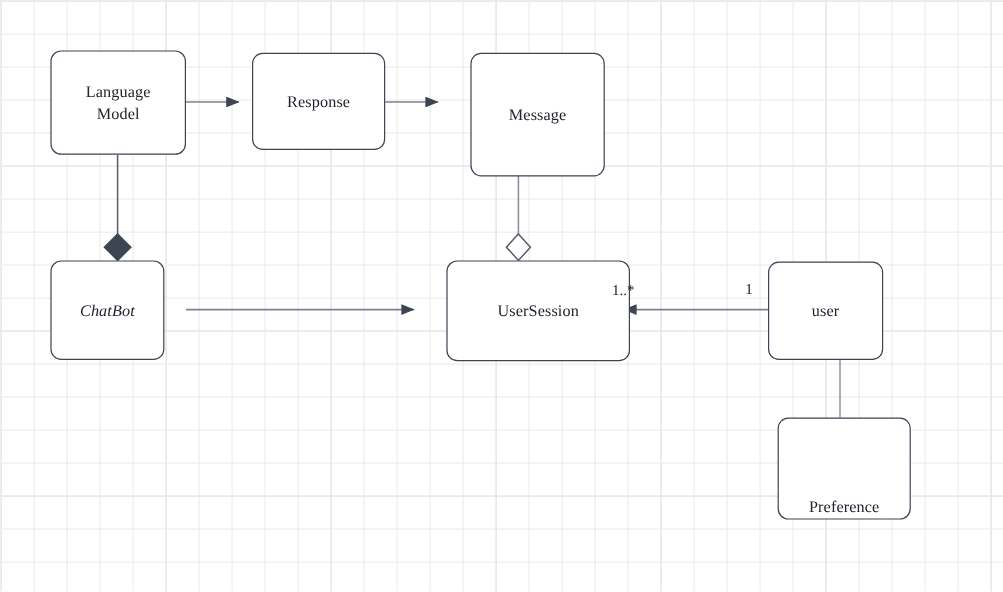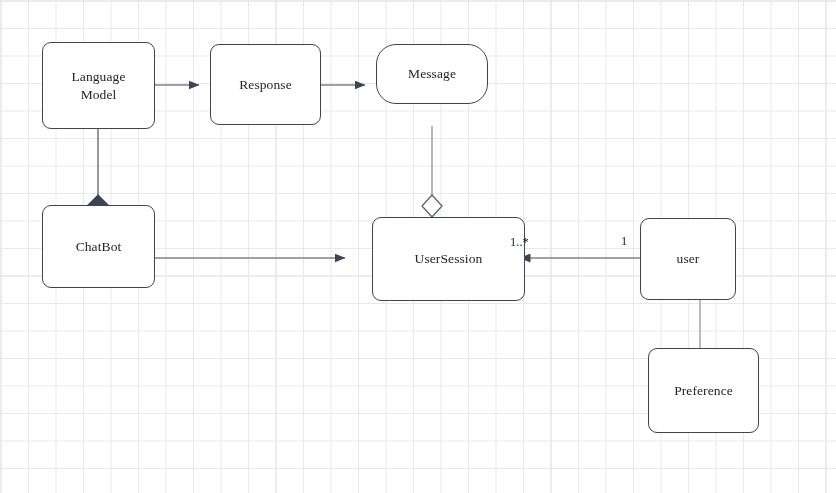--- a/index.html
+++ b/index.html
@@ -110,37 +110,37 @@
 
   <div class="node" style="left:42px; top:42px; width:113px; height:87px;justify-content:center;">
     <span class="node-label">Language
 Model</span>
   </div>
 
   <div class="node" style="left:210px; top:44px; width:111px; height:81px;">
     <span class="node-label">Response</span>
   </div>
 
-  <div class="node" style="left:376px; top:44px; width:112px; height:60px;border-radius:20px;">
+  <div class="node" style="left:392px; top:44px; width:112px; height:103px;">
     <span class="node-label">Message</span>
   </div>
 
-  <div class="node" style="left:42px; top:205px; width:113px; height:83px;">
+  <div class="node" style="left:42px; top:217px; width:95px; height:83px;font-style:italic;">
     <span class="node-label">ChatBot</span>
   </div>
 
   <div class="node" style="left:372px; top:217px; width:153px; height:84px;">
     <span class="node-label">UserSession</span>
   </div>
 
   <div class="node" style="left:640px; top:218px; width:96px; height:82px;">
     <span class="node-label">user</span>
   </div>
 
-  <div class="node" style="left:648px; top:348px; width:111px; height:85px;">
+  <div class="node" style="left:648px; top:348px; width:111px; height:85px;align-items:flex-end;">
     <span class="node-label">Preference</span>
   </div>
 
   <span class="edge-label" style="left:510px; top:236px;">1..*</span>
 
   <span class="edge-label" style="left:621px; top:235px;">1</span>
 
 </div>
 
 </body></html>

